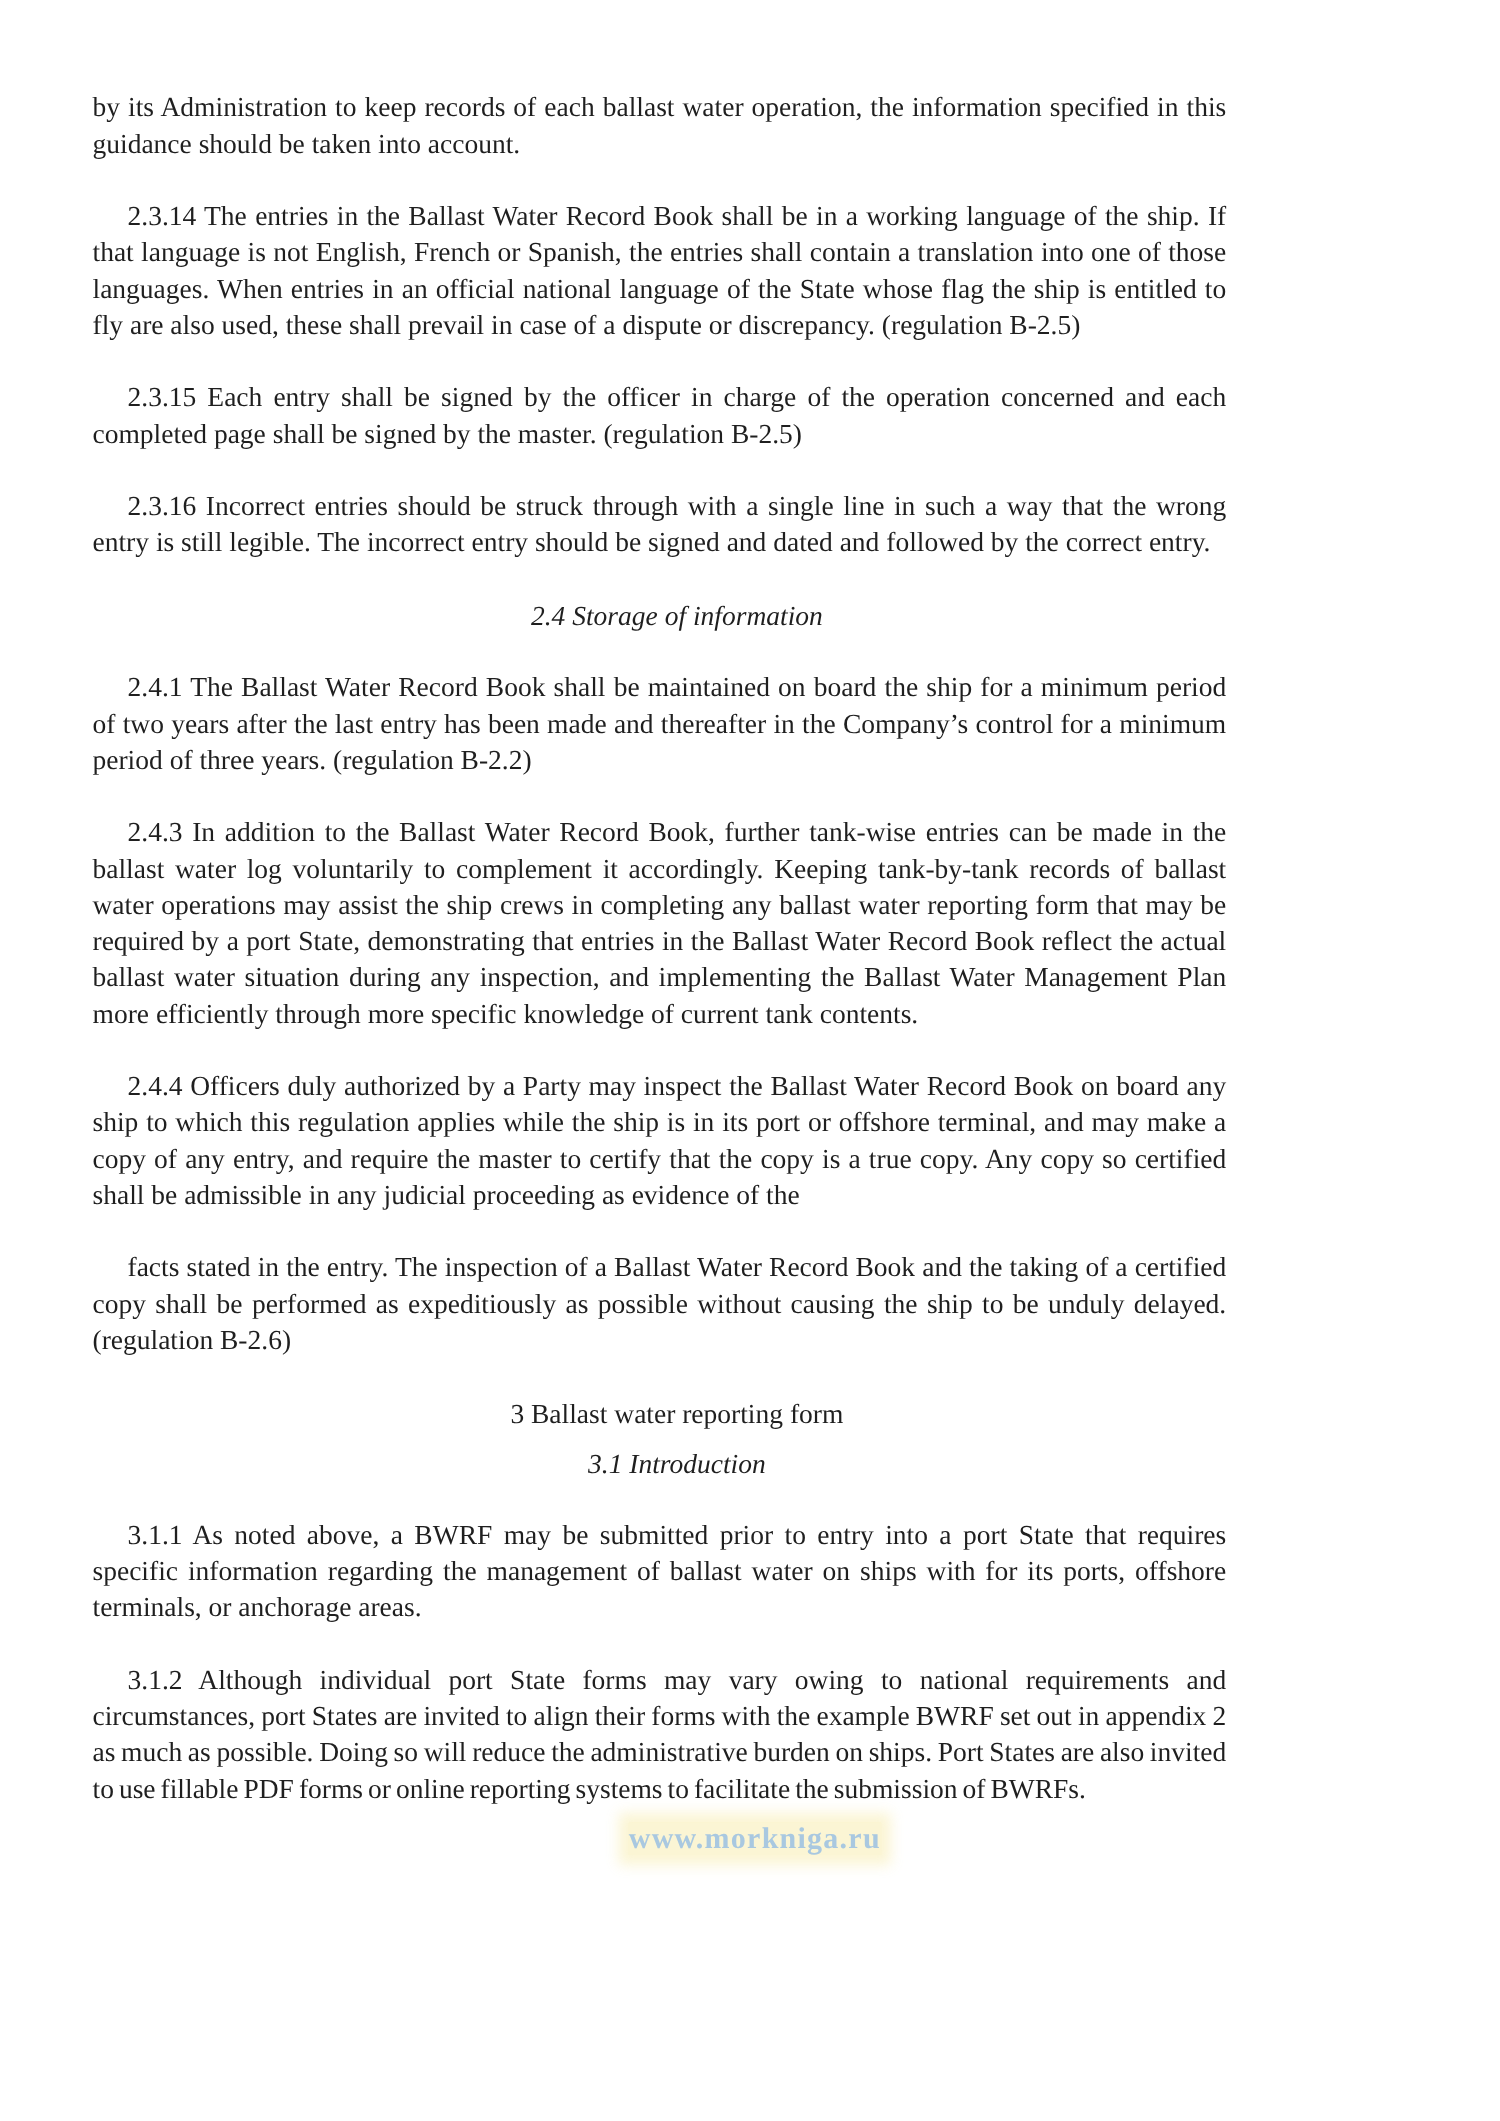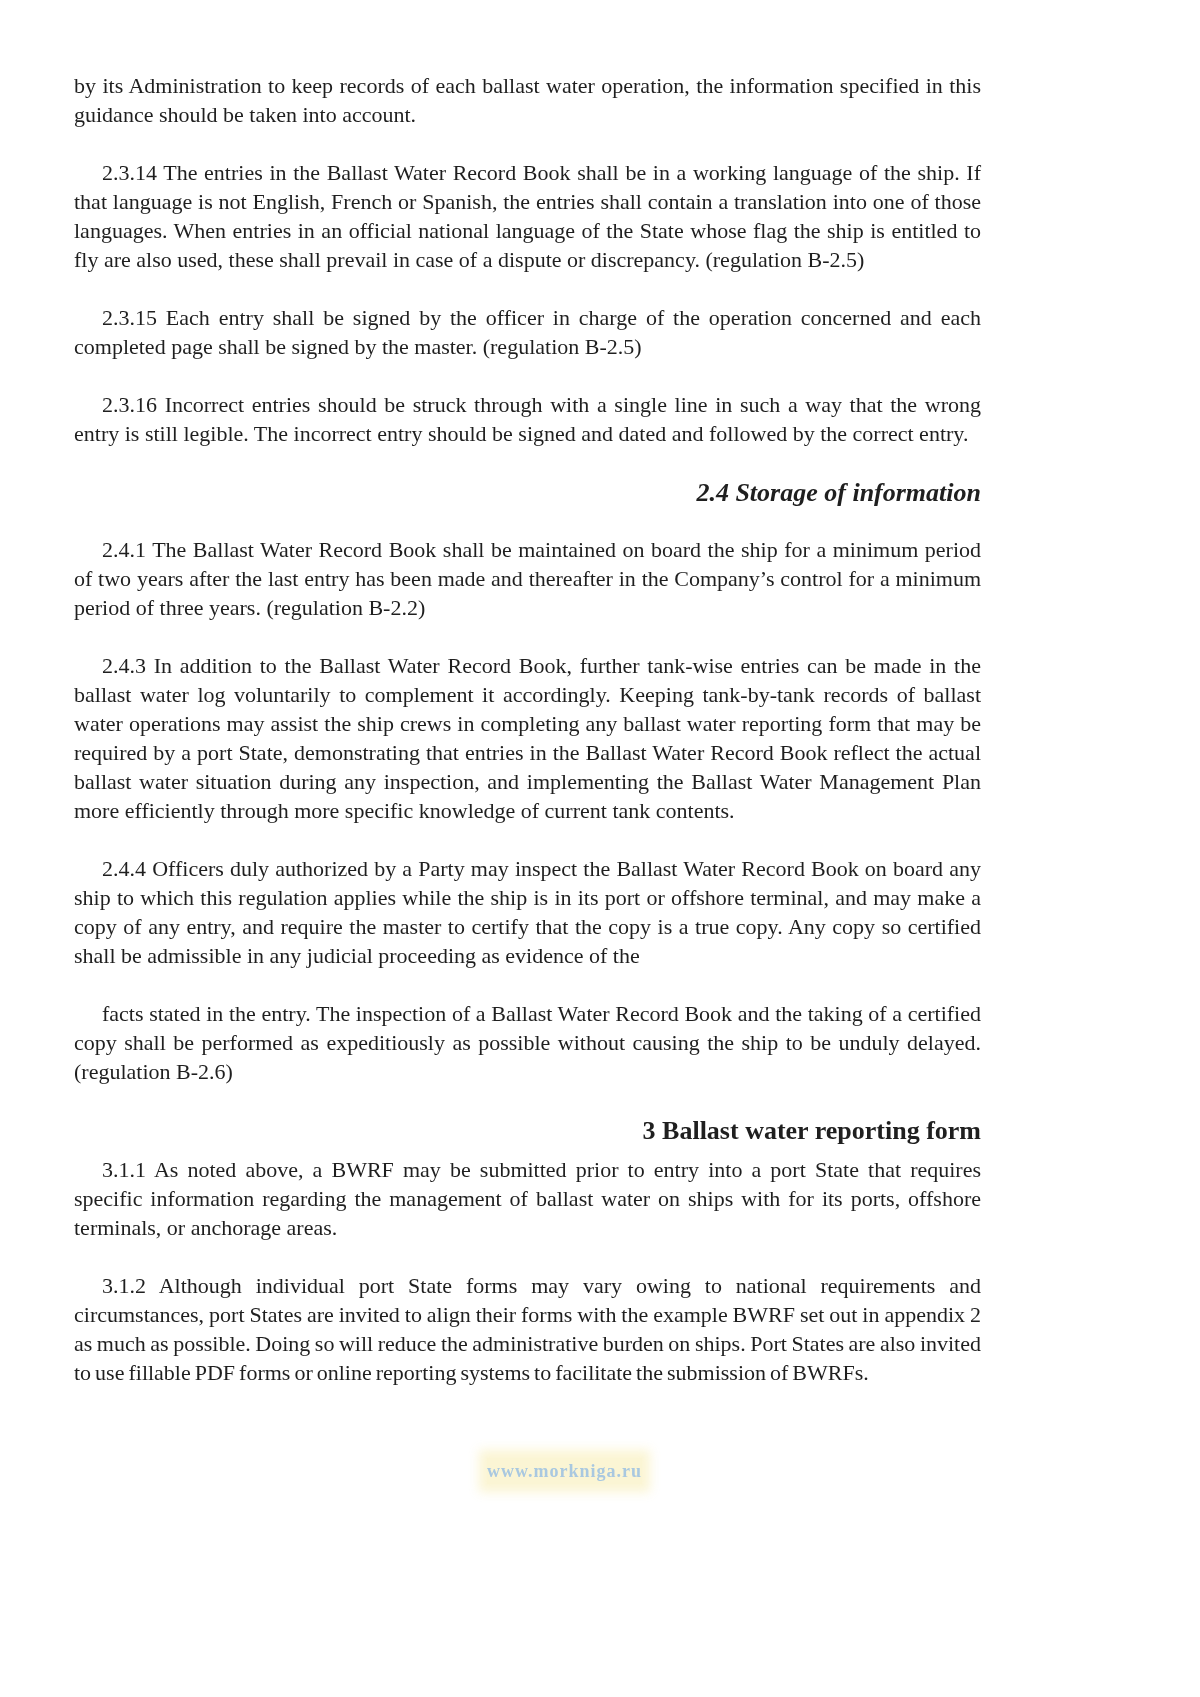--- a/index.html
+++ b/index.html
@@ -29,37 +29,37 @@
     text-indent: 0;
   }
   .page-gap {
     margin-top: 16px;
   }
   .tight {
     word-spacing: -1.5px;
   }
   .head {
     margin: 0 0 26px 0;
-    font-size: 26px;
+    font-size: 22px;
     line-height: 32px;
-    font-weight: bold;
+    font-weight: normal;
     text-indent: 28px;
-    text-align: right;
+    text-align: center;
   }
   .head.italic {
     font-style: italic;
   }
   .head.gap-after-sm {
     margin-bottom: 8px;
   }
   .watermark {
     position: absolute;
-    left: 487px;
+    left: 503px;
     top: 1458px;
-    font-size: 18px;
+    font-size: 24px;
     line-height: 26px;
     font-weight: bold;
     letter-spacing: 1px;
     color: #a9c8e0;
     background: rgba(250, 243, 205, 0.85);
     box-shadow: 0 0 10px 8px rgba(250, 243, 205, 0.85);
     white-space: nowrap;
   }
 </style>
 </head>
@@ -82,20 +82,21 @@
 
 
   <p class="para">2.4.3 In addition to the Ballast Water Record Book, further tank-wise entries can be made in the ballast water log voluntarily to complement it accordingly. Keeping tank-by-tank records of ballast water operations may assist the ship crews in completing any ballast water reporting form that may be required by a port State, demonstrating that entries in the Ballast Water Record Book reflect the actual ballast water situation during any inspection, and implementing the Ballast Water Management Plan more efficiently through more specific knowledge of current tank contents.</p>
 
   <p class="para">2.4.4 Officers duly authorized by a Party may inspect the Ballast Water Record Book on board any ship to which this regulation applies while the ship is in its port or offshore terminal, and may make a copy of any entry, and require the master to certify that the copy is a true copy. Any copy so certified shall be admissible in any judicial proceeding as evidence of the</p>
 
   <p class="para page-gap">facts stated in the entry. The inspection of a Ballast Water Record Book and the taking of a certified copy shall be performed as expeditiously as possible without causing the ship to be unduly delayed. (regulation B-2.6)</p>
 
   <h2 class="head gap-after-sm">3 Ballast water reporting form</h2>
 
+  <h3 class="head italic">3.1 Introduction</h3>
 
   <p class="para">3.1.1 As noted above, a BWRF may be submitted prior to entry into a port State that requires specific information regarding the management of ballast water on ships with for its ports, offshore terminals, or anchorage areas.</p>
 
   <p class="para tight">3.1.2 Although individual port State forms may vary owing to national requirements and circumstances, port States are invited to align their forms with the example BWRF set out in appendix 2 as much as possible. Doing so will reduce the administrative burden on ships. Port States are also invited to use fillable PDF forms or online reporting systems to facilitate the submission of BWRFs.</p>
 
   <span class="watermark">www.morkniga.ru</span>
 
 </div>
 
 </body></html>

